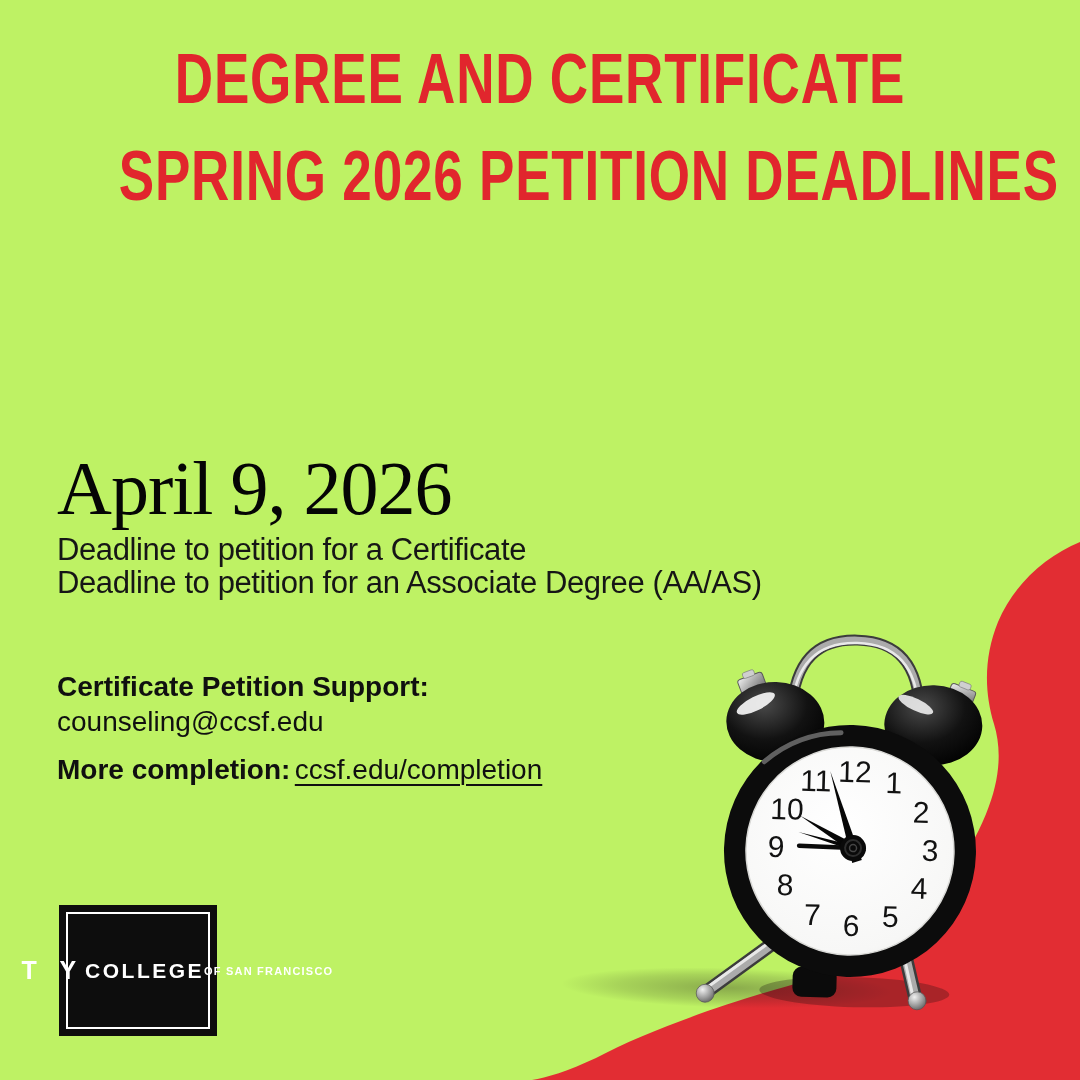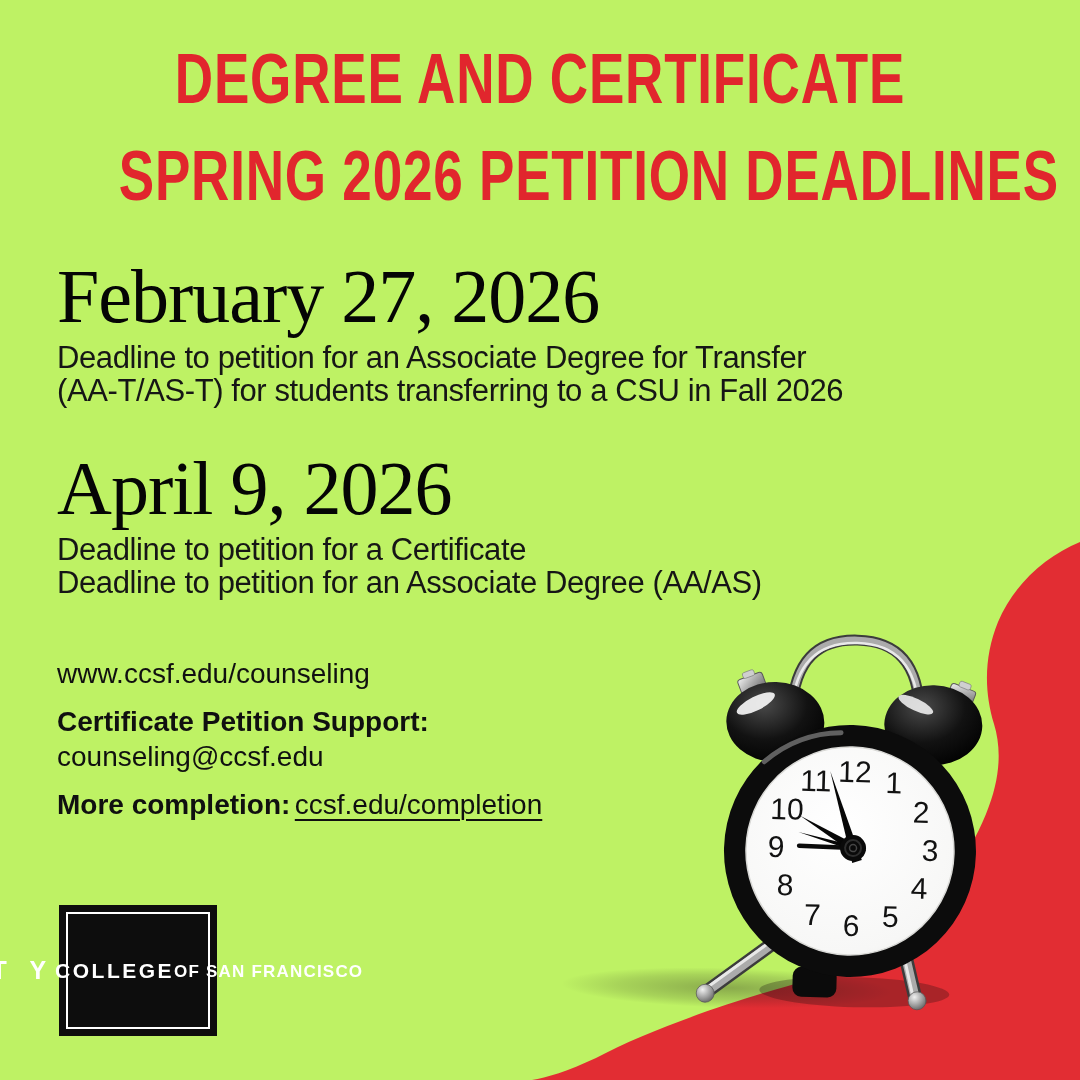--- a/index.html
+++ b/index.html
@@ -98,21 +98,21 @@
   .logo-rule{
     width:104px;height:1px;background:#b9b9b9;
     margin:6px 0 6px 0;border:0;
   }
   .logo-college{
     font-weight:700;font-size:21px;line-height:1;
     letter-spacing:2.5px;margin-left:1px;
     white-space:nowrap;
   }
   .logo-sf{
-    font-weight:700;font-size:17px;line-height:1;
+    font-weight:700;font-size:11px;line-height:1;
     letter-spacing:1.2px;margin-top:1px;
     white-space:nowrap;
   }
   
   .art{
     position:absolute;left:0;top:0;width:1080px;height:1080px;
     z-index:2;
   }
   .clock-numeral{
     font-family:"Liberation Sans", sans-serif;
@@ -123,39 +123,31 @@
 </head>
 <body>
 
 <div class="poster">
 
   <header class="title">
     <span class="title-line">DEGREE AND CERTIFICATE</span>
     <span class="title-line second">SPRING 2026 PETITION DEADLINES</span>
   </header>
 
-  <section class="section sec-feb">
-    <h2 class="date-heading">February 27, 2026</h2>
-    <p class="date-desc">
-      <span>Deadline to petition for an Associate Degree for Transfer</span>
-      <span>(AA-T/AS-T) for students transferring to a CSU in Fall 2026</span>
-    </p>
-  </section>
 
   <section class="section sec-apr">
     <h2 class="date-heading">April 9, 2026</h2>
     <p class="date-desc">
       <span>Deadline to petition for a Certificate</span>
       <span>Deadline to petition for an Associate Degree (AA/AS)</span>
     </p>
   </section>
 
   <section class="contacts">
     <div class="contact-group">
-      <span class="contact-value">www.ccsf.edu/counseling</span>
     </div>
     <div class="contact-group">
       <span class="contact-label">Certificate Petition Support:</span>
       <span class="contact-value">counseling@ccsf.edu</span>
     </div>
     <div class="contact-group contact-inline">
       <span class="contact-label">More completion:</span>
       <span class="contact-value">
         <a class="contact-link">ccsf.edu/completion</a>
       </span>

